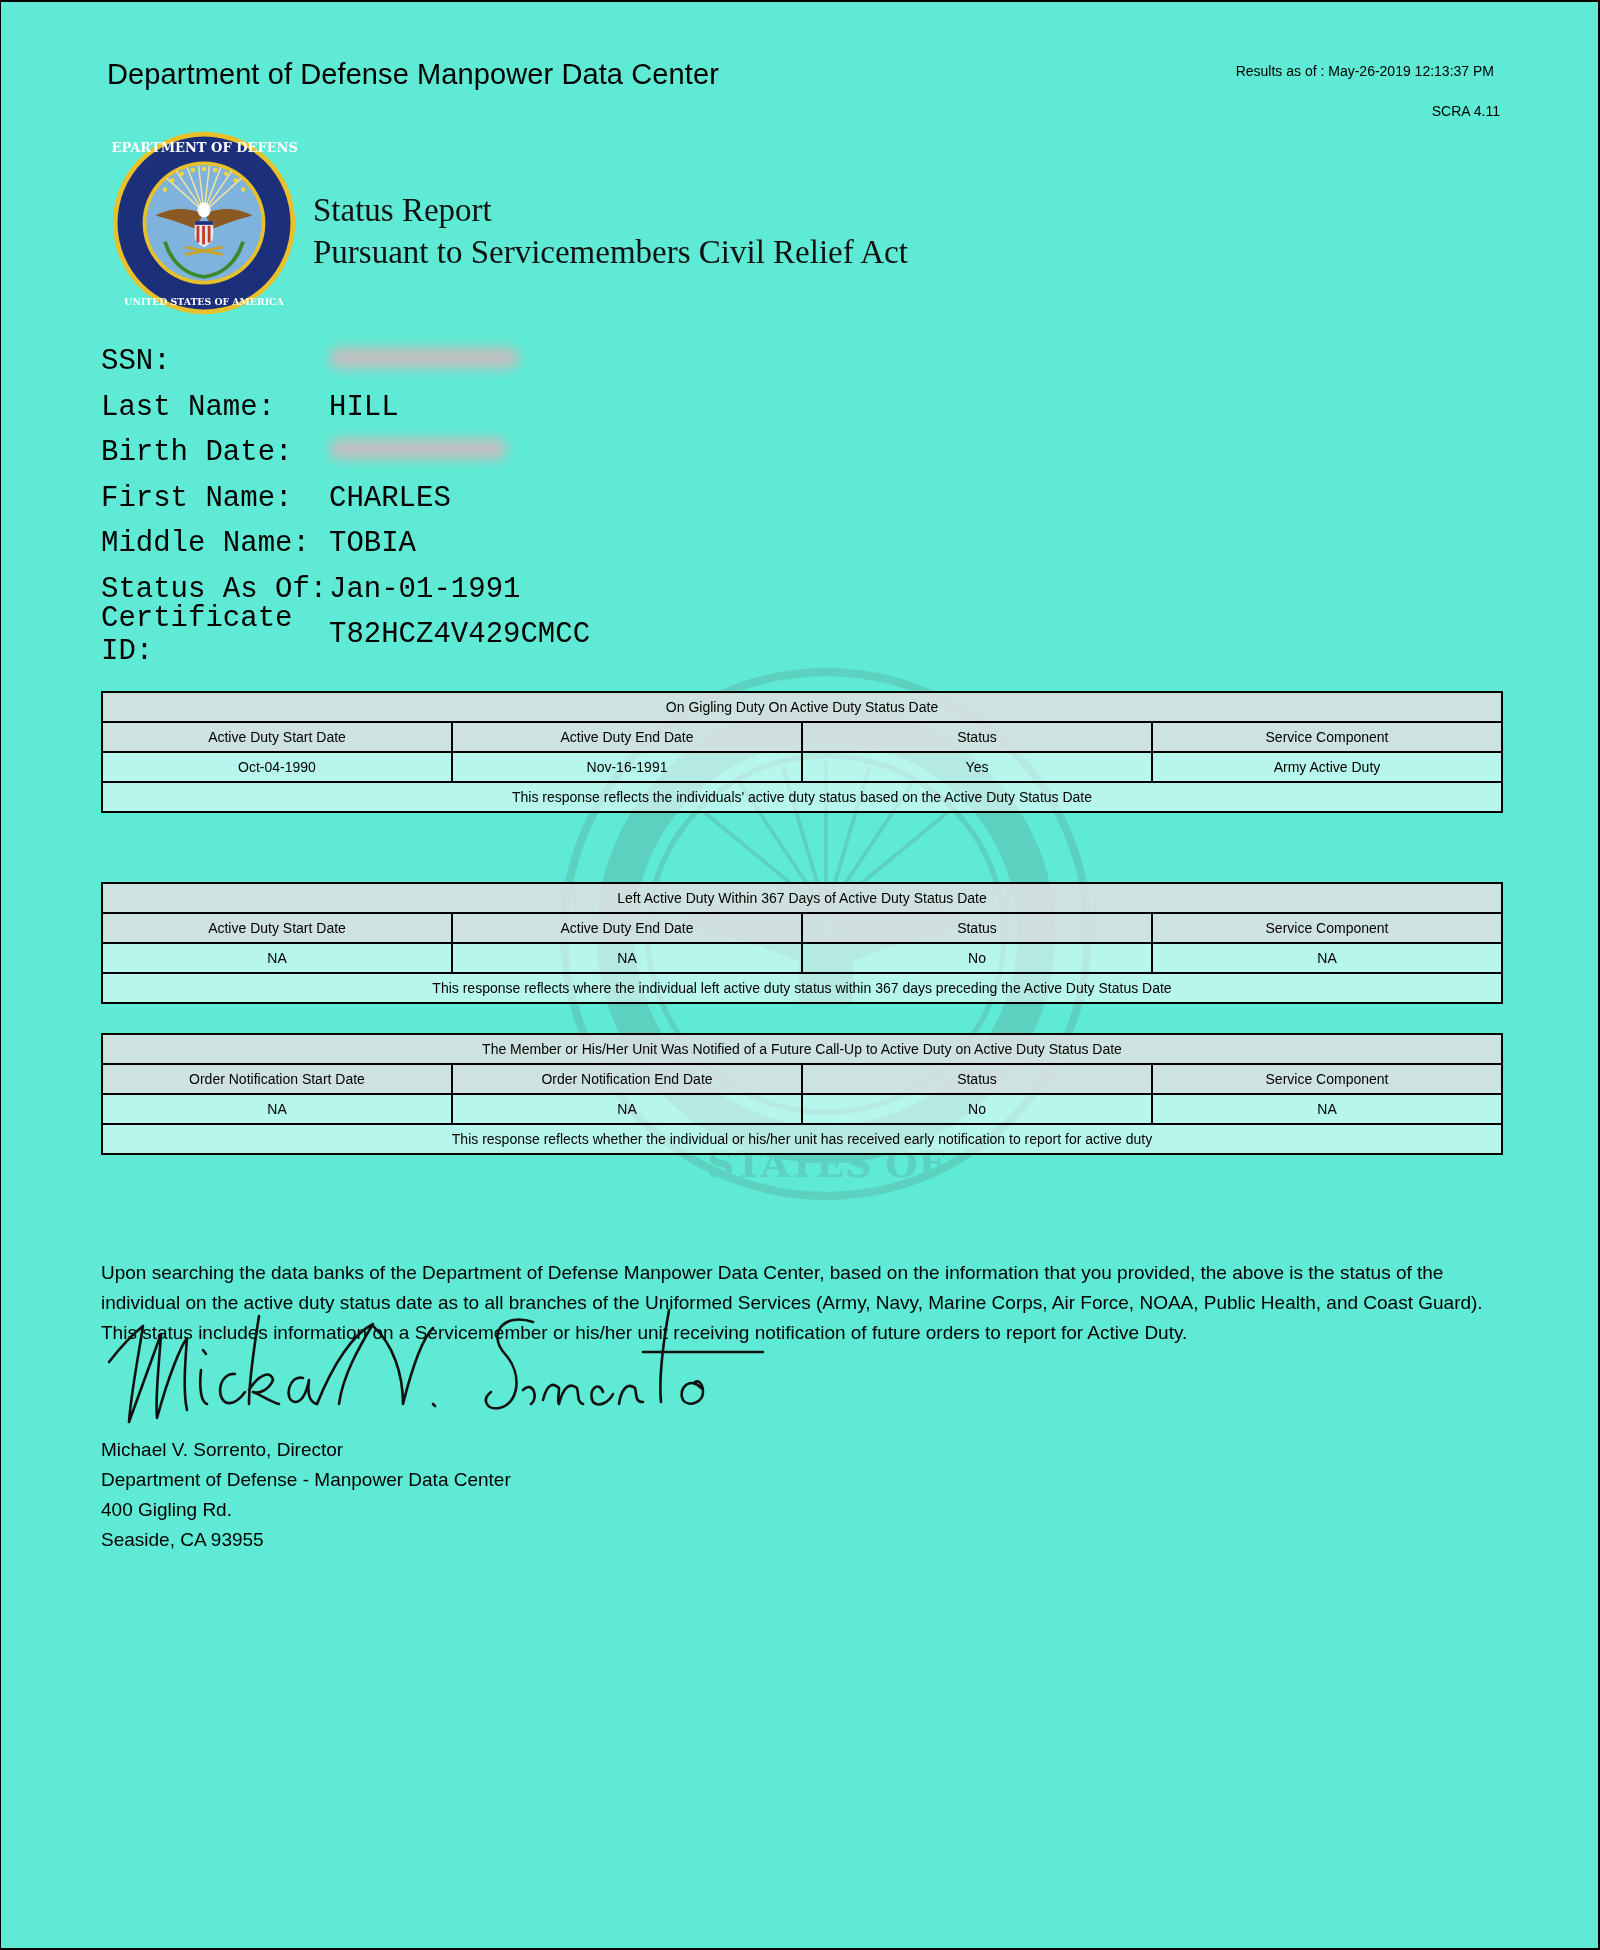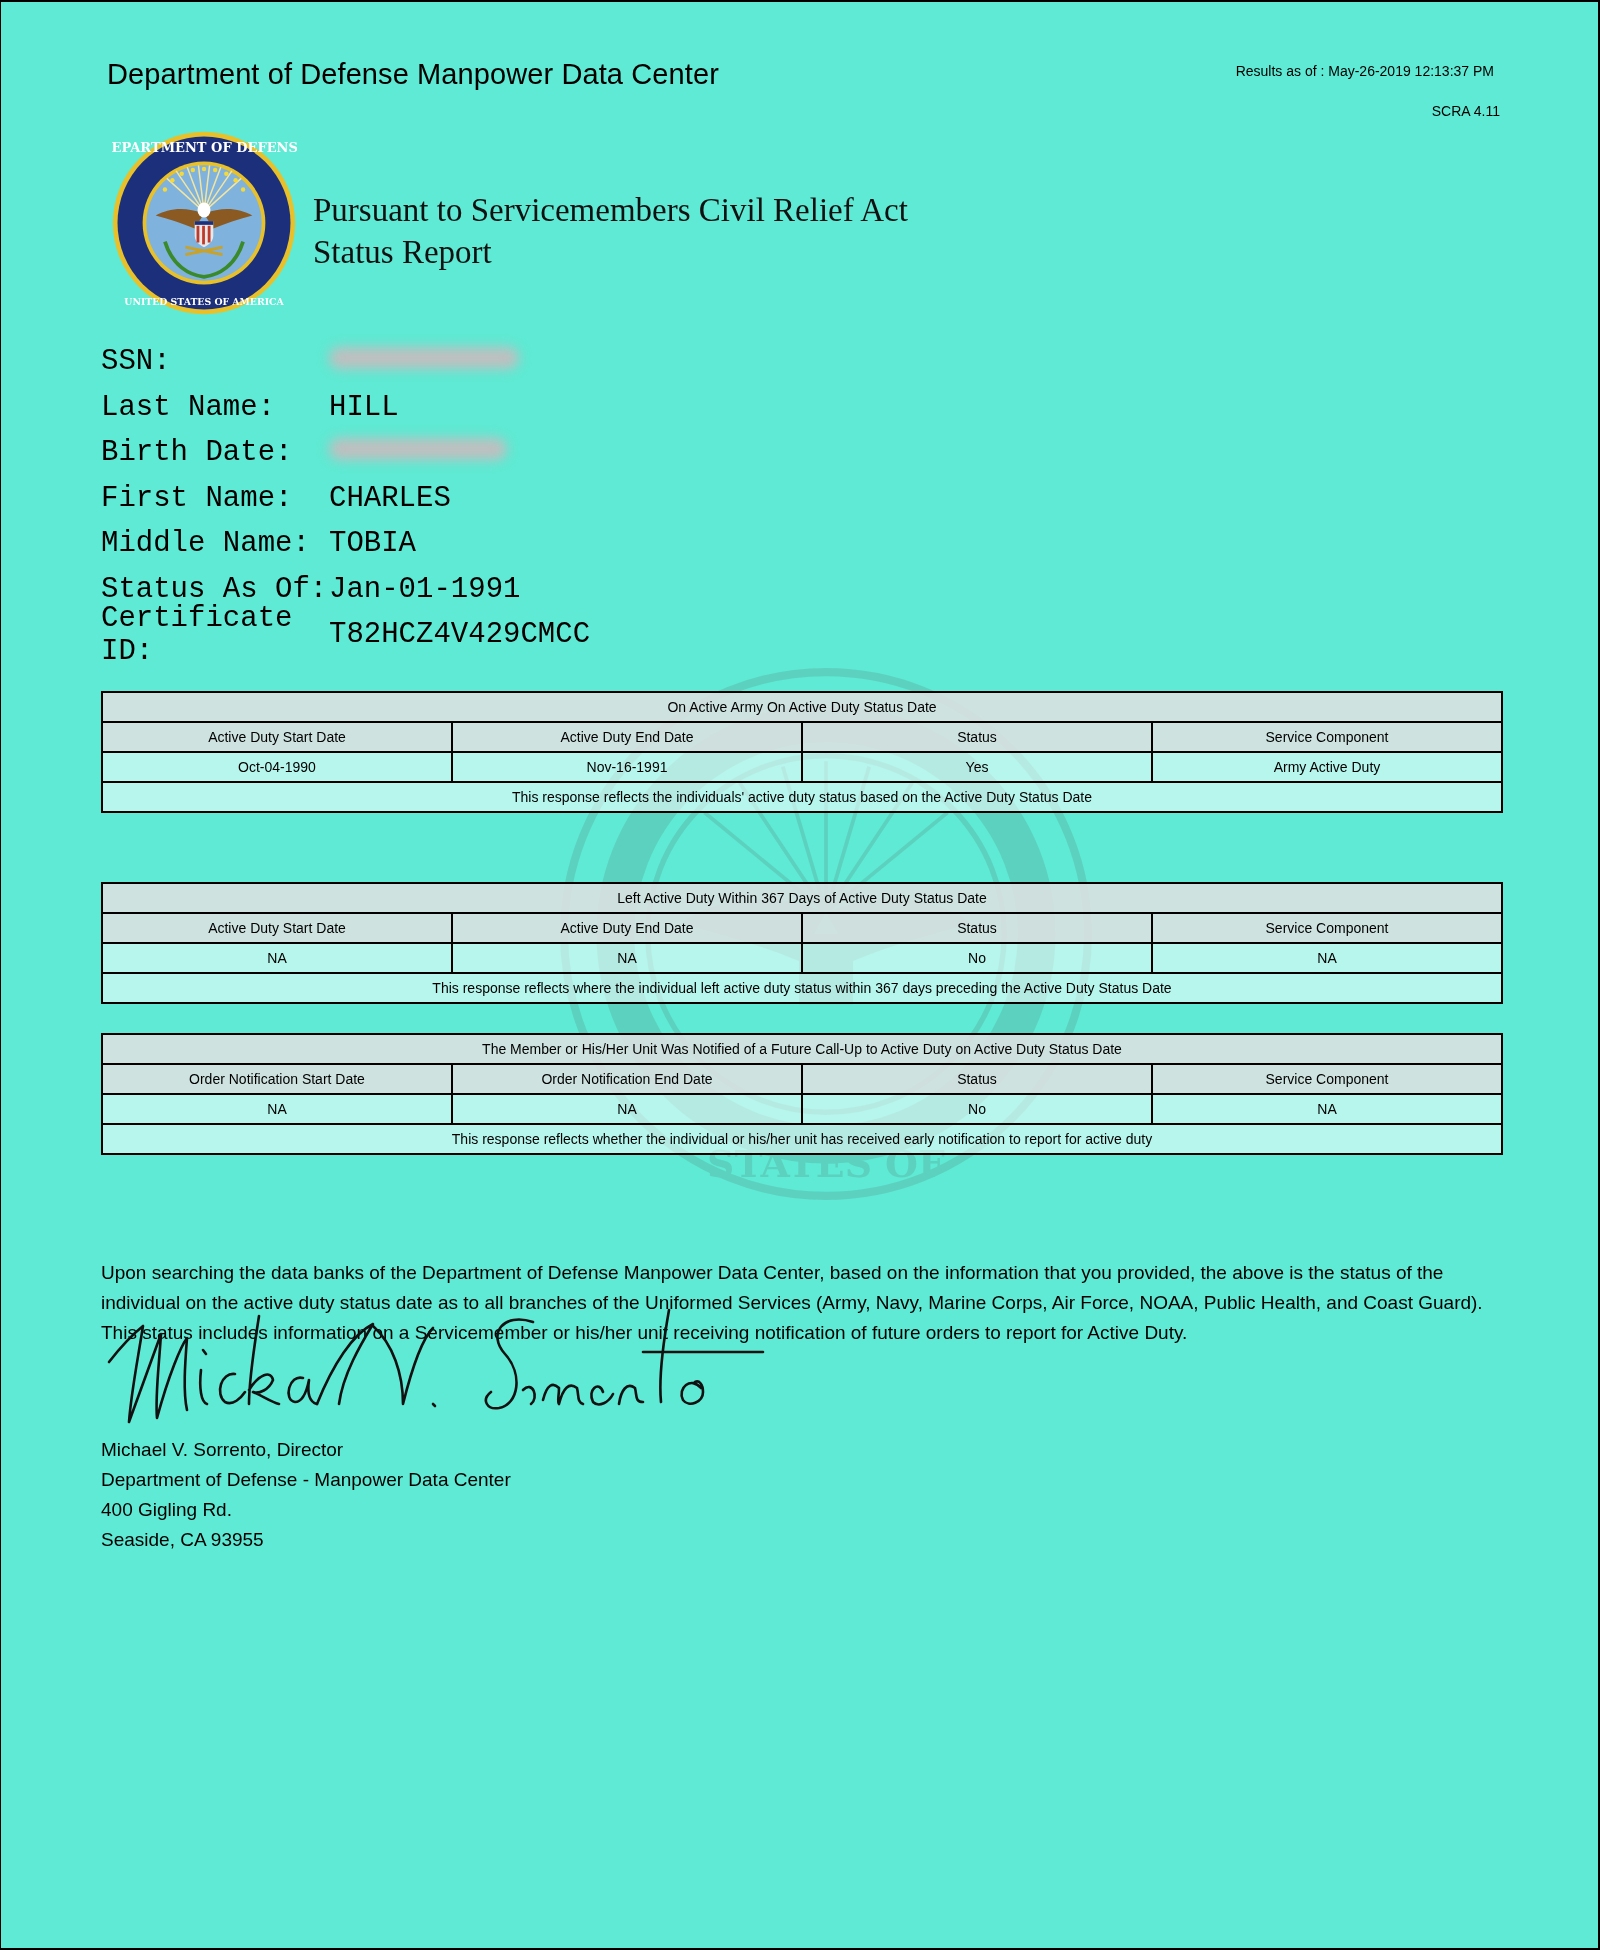--- a/index.html
+++ b/index.html
@@ -79,22 +79,22 @@
       </g>
     <path d="M80 134 L120 126 M80 126 L120 134" stroke="#c9a227" stroke-width="3"></path>
     <path d="M58 120 C66 146 84 156 100 158 C116 156 134 146 142 120" fill="none" stroke="#3a8a2a" stroke-width="4"></path>
     <g fill="#ffffff" font-family="DejaVu Serif, serif" font-weight="bold" font-size="14">
       <text x="100" y="24" text-anchor="middle">DEPARTMENT OF DEFENSE</text>
       <text x="100" y="188" text-anchor="middle" font-size="10">UNITED STATES OF AMERICA</text>
     </g>
   </svg>
 
   <div class="report-title">
+    <div>Status Report</div>
     <div>Pursuant to Servicemembers Civil Relief Act</div>
-    <div>Status Report</div>
   </div>
 
   <div class="fields">
     <div class="field-row">
       <span class="field-label">SSN:</span>
       <span class="field-value"><span class="blurred" style="width:190px;"></span></span>
     </div>
     <div class="field-row">
       <span class="field-label">Last Name:</span>
       <span class="field-value">HILL</span>
@@ -136,21 +136,21 @@
     </g>
     <path d="M100 92 C80 84 60 86 46 96 C60 100 76 104 90 110 Z" fill="#555"></path>
     <path d="M100 92 C120 84 140 86 154 96 C140 100 124 104 110 110 Z" fill="#555"></path>
     <rect x="90" y="100" width="20" height="26" fill="#555"></rect>
     <text x="100" y="190" text-anchor="middle" font-family="DejaVu Serif, serif" font-size="14" font-weight="bold" fill="#555">STATES OF</text>
   </svg>
 
   <table class="status-table" style="top:689px;">
     <tbody>
         <tr class="title-row">
-          <td colspan="4">On Active Army On Active Duty Status Date</td>
+          <td colspan="4">On Gigling Duty On Active Duty Status Date</td>
         </tr>
     <tr class="head-row">
       <td style="width:25%">Active Duty Start Date</td>
       <td style="width:25%">Active Duty End Date</td>
       <td style="width:25%">Status</td>
       <td style="width:25%">Service Component</td>
     </tr>
     <tr class="data-row">
       <td>Oct-04-1990</td>
       <td>Nov-16-1991</td>

